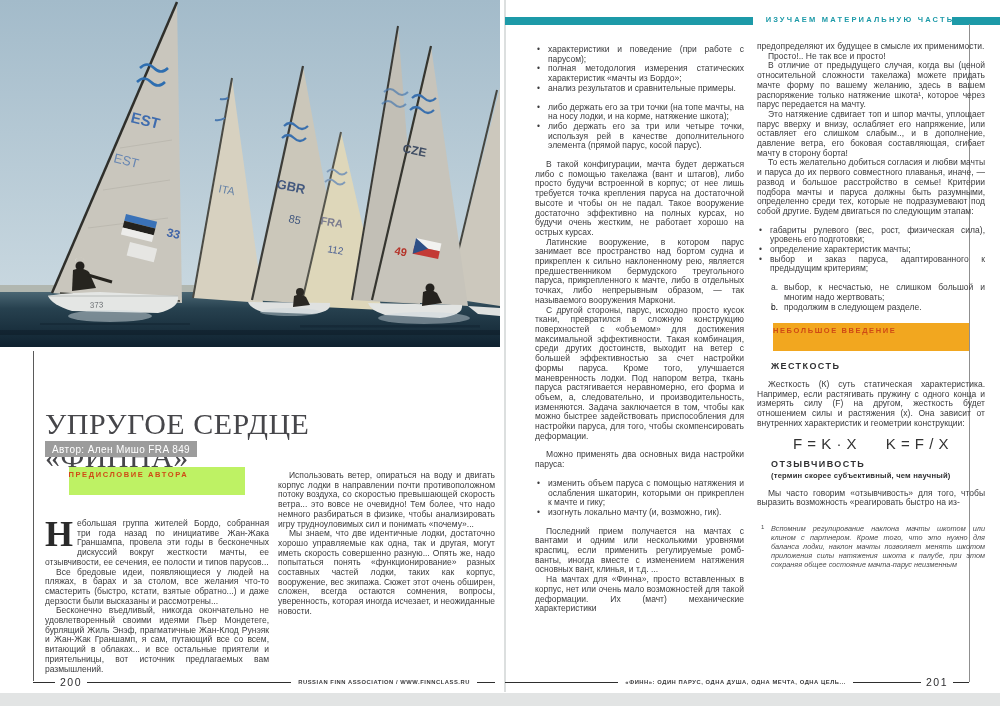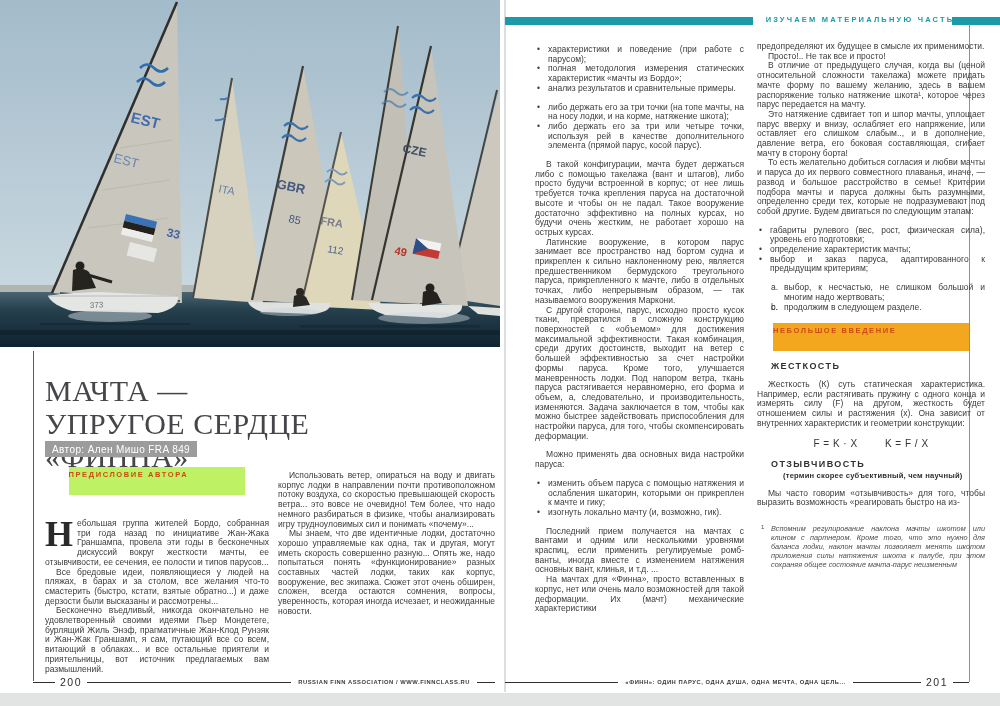--- a/index.html
+++ b/index.html
@@ -41,22 +41,22 @@
   
   .blist{margin:0 0 9px 0;}
   .bitem{position:relative;padding-left:13px;text-align:justify;}
   .bmark{position:absolute;left:2px;top:0;}
   .alist{margin:0 0 9px 0;}
   .aitem{position:relative;padding-left:27px;text-align:justify;}
   .amark{position:absolute;left:14px;top:0;}
   
   .sect-title{font-size:9px;font-weight:bold;letter-spacing:1.4px;color:#303032;
      margin:0 0 8px 14px;}
-  .sect-sub{font-size:7.6px;font-weight:bold;color:#303032;margin:-6px 0 8px 26px;letter-spacing:.2px;}
-  .formula{text-align:center;font-size:10px;color:#333;margin:10px 0 12px 0;letter-spacing:.5px;}
+  .sect-sub{font-size:7.6px;font-weight:bold;color:#303032;margin:-6px 0 8px 14px;letter-spacing:.2px;}
+  .formula{text-align:center;font-size:15px;color:#333;margin:10px 0 12px 0;letter-spacing:.5px;}
   .formula span{display:inline-block;margin:0 12px;}
   .footnote{position:relative;margin-top:16px;padding-left:14px;font-style:italic;
      font-size:7.3px;line-height:9px;color:#4c4c4e;text-align:justify;}
   .fn-mark{position:absolute;left:4px;top:-1px;font-size:6px;font-style:normal;}
   
   .footer{position:absolute;top:676px;display:flex;align-items:center;}
   .footer .rule{border-top:1.6px solid #2e2e2e;height:0;}
   .footer .flexrule{flex:1;border-top:1.6px solid #2e2e2e;height:0;}
   .pagenum{font-size:10.5px;letter-spacing:1.5px;color:#2d2d2f;margin:0 5px;}
   .footer-caption{font-size:5.8px;font-weight:bold;letter-spacing:.55px;color:#3a3a3c;
@@ -180,21 +180,21 @@
       <rect x="40" y="323" width="150" height="2" fill="#0b1823" opacity="0.3"></rect>
       <rect x="300" y="325" width="180" height="2.5" fill="#0b1823" opacity="0.3"></rect>
     </svg>
   </div>
 
   <div class="gutter-line"></div>
   <div class="left-vline"></div>
   <div class="bottom-strip"></div>
 
   <h1 class="title">
-    <span>МАЧТА —</span><br>
+    <br>
     <span>УПРУГОЕ СЕРДЦЕ</span><br>
     <span>«ФИННА»</span>
   </h1>
   <div class="author-badge">Автор: Ален Мишо FRA 849</div>
 
   <div class="lcol1 body-text">
     <div class="banner b-left" style="background:#bef264;color:#cf4a15;">ПРЕДИСЛОВИЕ АВТОРА</div>
     <p><span class="dropcap">Н</span><span>ебольшая группа жителей Бордо, собранная три года назад по инициативе Жан-Жака Граншампа, провела эти годы в бесконечных дискуссий вокруг жесткости мачты, ее отзывчивости, ее сечения, ее полости и типов парусов...</span></p>
     <p class="ind">Все бредовые идеи, появляющиеся у людей на пляжах, в барах и за столом, все желания что-то смастерить (быстро, кстати, взятые обратно...) и даже дерзости были высказаны и рассмотрены...</p>
     <p class="ind">Бесконечно въедливый, никогда окончательно не удовлетворенный своими идеями Пьер Мондетеге, бурлящий Жиль Энэф, прагматичные Жан-Клод Рунэяк и Жан-Жак Граншамп, я сам, путающий все со всем, витающий в облаках... и все остальные приятели и приятельницы, вот источник предлагаемых вам размышлений.</p>

